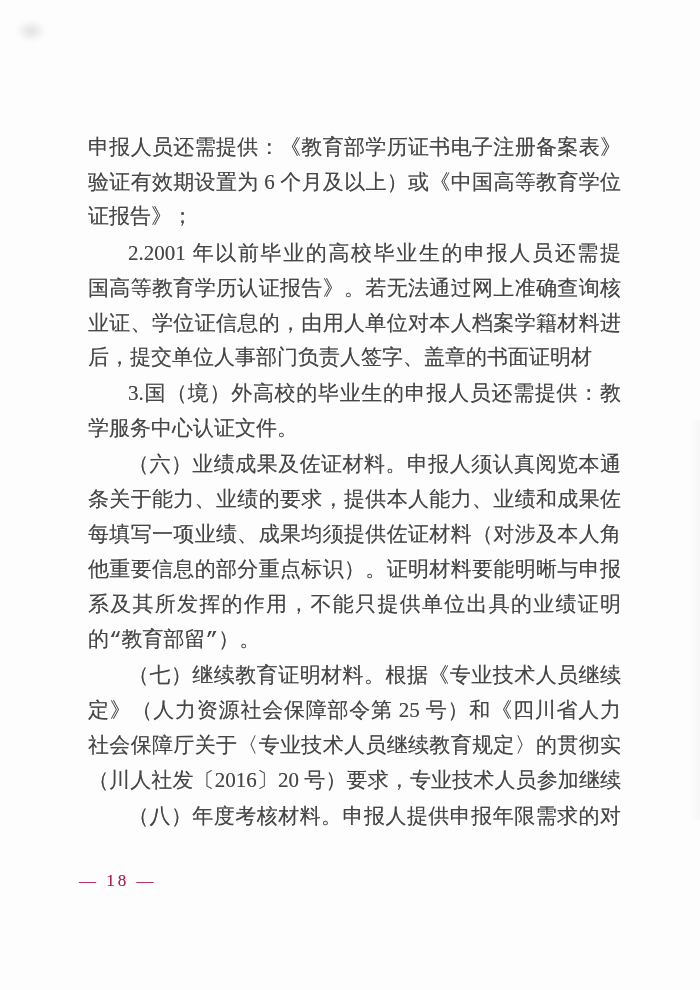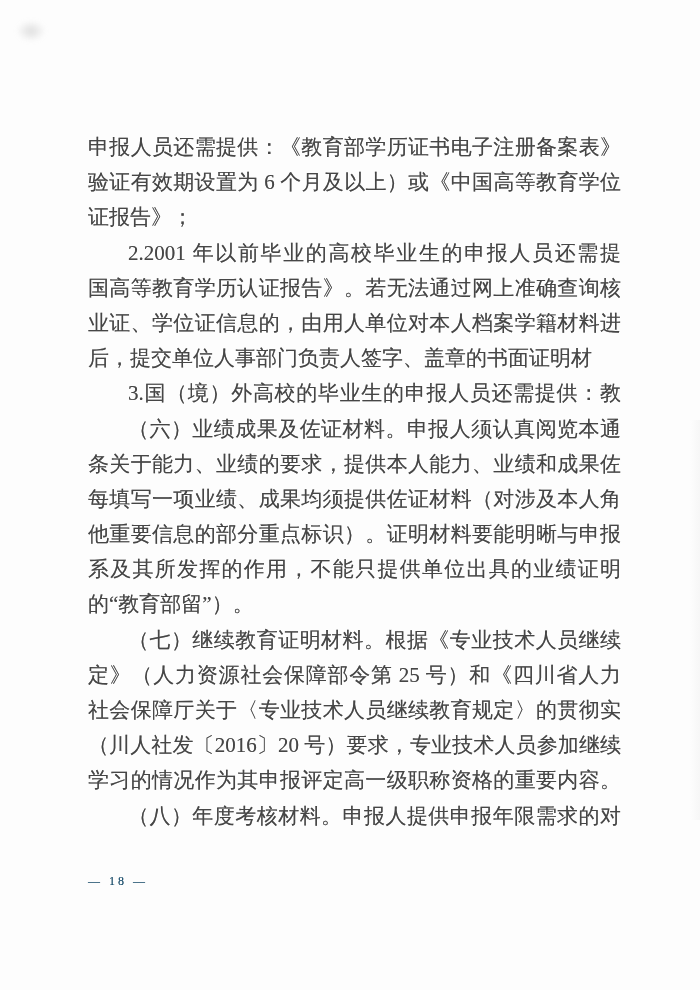--- a/index.html
+++ b/index.html
@@ -47,59 +47,60 @@
     text-shadow: 0 0 0.6px rgba(70,70,70,0.55);
     overflow: hidden;
   }
   .full {
     text-align: justify;
     text-align-last: justify;
   }
   .short {
     text-align: left;
     text-align-last: left;
+    font-family: Liberation Mono, monospace;
   }
   .indent {
     text-indent: 40px;
   }
   .footer {
     position: absolute;
-    left: 88px;
+    left: 79px;
     top: 869px;
-    font-size: 12px;
+    font-size: 17px;
     line-height: 24px;
-    color: #0c4a6e;
+    color: #be185d;
     letter-spacing: 3px;
     text-shadow: 0 0 0.5px rgba(70,70,70,0.5);
   }
 </style>
 </head>
 <body>
 
 <div class="page">
   <div class="smudge"></div>
   <div class="smudge2"></div>
 
   <div class="textblock">
     <div class="line full">申报人员还需提供：《教育部学历证书电子注册备案表》（在线</div>
     <div class="line full">验证有效期设置为 6 个月及以上）或《中国高等教育学位在线验</div>
     <div class="line short">证报告》；</div>
     <div class="line full indent">2.2001 年以前毕业的高校毕业生的申报人员还需提供：《中</div>
     <div class="line full">国高等教育学历认证报告》。若无法通过网上准确查询核实其毕</div>
     <div class="line full">业证、学位证信息的，由用人单位对本人档案学籍材料进行审查</div>
     <div class="line short">后，提交单位人事部门负责人签字、盖章的书面证明材料；</div>
     <div class="line full indent">3.国（境）外高校的毕业生的申报人员还需提供：教育部留</div>
+    <div class="line short">学服务中心认证文件。</div>
     <div class="line full indent">（六）业绩成果及佐证材料。申报人须认真阅览本通知第四</div>
     <div class="line full">条关于能力、业绩的要求，提供本人能力、业绩和成果佐证材料，</div>
     <div class="line full">每填写一项业绩、成果均须提供佐证材料（对涉及本人角色或其</div>
     <div class="line full">他重要信息的部分重点标识）。证明材料要能明晰与申报人的关</div>
     <div class="line full">系及其所发挥的作用，不能只提供单位出具的业绩证明（即所谓</div>
     <div class="line short">的“教育部留”）。</div>
     <div class="line full indent">（七）继续教育证明材料。根据《专业技术人员继续教育规</div>
     <div class="line full">定》（人力资源社会保障部令第 25 号）和《四川省人力资源和</div>
     <div class="line full">社会保障厅关于〈专业技术人员继续教育规定〉的贯彻实施意见》</div>
     <div class="line full">（川人社发〔2016〕20 号）要求，专业技术人员参加继续教育</div>
-    <div class="line full">学习的情况作为其申报评定高一级职称资格的重要内容。</div>
     <div class="line full indent">（八）年度考核材料。申报人提供申报年限需求的对应年度</div>
   </div>
 
   <div class="footer">— 18 —</div>
 </div>
 
 </body></html>

